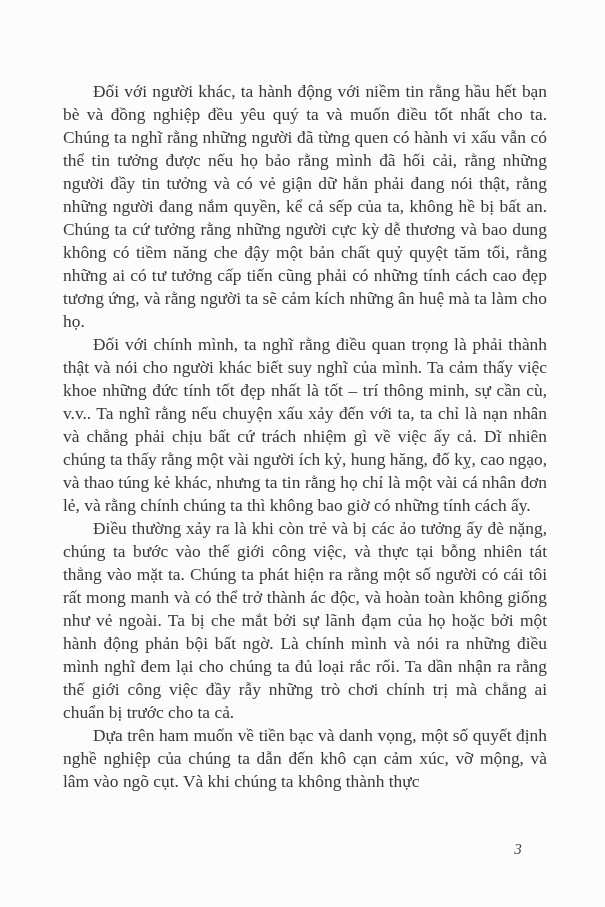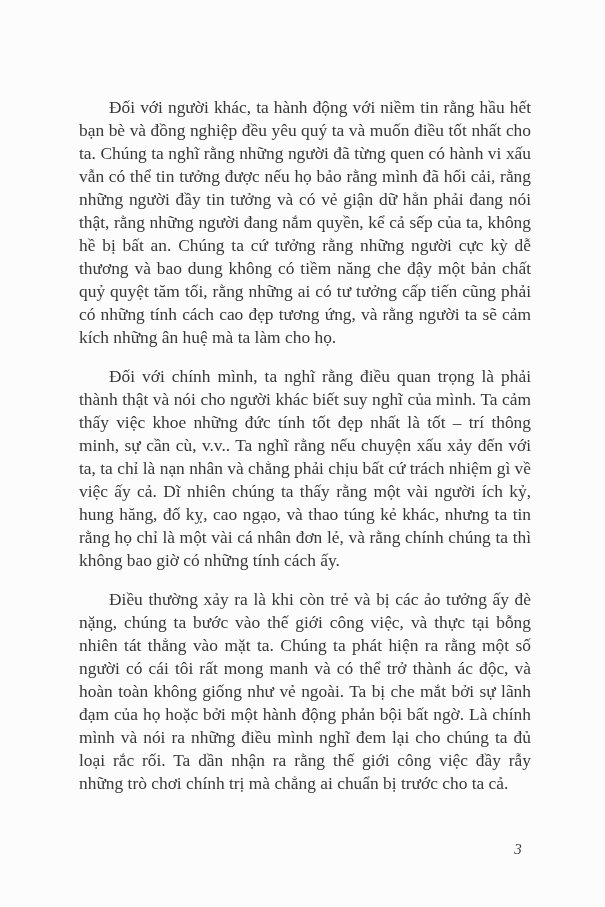--- a/index.html
+++ b/index.html
@@ -28,21 +28,21 @@
       width: 484px;
       font-size: 17.4px;
       line-height: 23px;
       text-align: justify;
       text-justify: inter-word;
       hyphens: none;
     }
 
     .text-block p {
       text-indent: 30px;
-      margin: 16px;
+      margin: 0;
     }
 
     .page-number {
       position: absolute;
       left: 508px;
       top: 841px;
       width: 20px;
       text-align: center;
       font-size: 15px;
       font-style: italic;
@@ -50,15 +50,16 @@
     }
   </style>
 </head>
 <body>
 
 <div class="page">
   <div class="text-block">
     <p>Đối với người khác, ta hành động với niềm tin rằng hầu hết bạn bè và đồng nghiệp đều yêu quý ta và muốn điều tốt nhất cho ta. Chúng ta nghĩ rằng những người đã từng quen có hành vi xấu vẫn có thể tin tưởng được nếu họ bảo rằng mình đã hối cải, rằng những người đầy tin tưởng và có vẻ giận dữ hẳn phải đang nói thật, rằng những người đang nắm quyền, kể cả sếp của ta, không hề bị bất an. Chúng ta cứ tưởng rằng những người cực kỳ dễ thương và bao dung không có tiềm năng che đậy một bản chất quỷ quyệt tăm tối, rằng những ai có tư tưởng cấp tiến cũng phải có những tính cách cao đẹp tương ứng, và rằng người ta sẽ cảm kích những ân huệ mà ta làm cho họ.</p>
     <p>Đối với chính mình, ta nghĩ rằng điều quan trọng là phải thành thật và nói cho người khác biết suy nghĩ của mình. Ta cảm thấy việc khoe những đức tính tốt đẹp nhất là tốt – trí thông minh, sự cần cù, v.v.. Ta nghĩ rằng nếu chuyện xấu xảy đến với ta, ta chỉ là nạn nhân và chẳng phải chịu bất cứ trách nhiệm gì về việc ấy cả. Dĩ nhiên chúng ta thấy rằng một vài người ích kỷ, hung hăng, đố kỵ, cao ngạo, và thao túng kẻ khác, nhưng ta tin rằng họ chỉ là một vài cá nhân đơn lẻ, và rằng chính chúng ta thì không bao giờ có những tính cách ấy.</p>
     <p>Điều thường xảy ra là khi còn trẻ và bị các ảo tưởng ấy đè nặng, chúng ta bước vào thế giới công việc, và thực tại bỗng nhiên tát thẳng vào mặt ta. Chúng ta phát hiện ra rằng một số người có cái tôi rất mong manh và có thể trở thành ác độc, và hoàn toàn không giống như vẻ ngoài. Ta bị che mắt bởi sự lãnh đạm của họ hoặc bởi một hành động phản bội bất ngờ. Là chính mình và nói ra những điều mình nghĩ đem lại cho chúng ta đủ loại rắc rối. Ta dần nhận ra rằng thế giới công việc đầy rẫy những trò chơi chính trị mà chẳng ai chuẩn bị trước cho ta cả.</p>
+    <p>Dựa trên ham muốn về tiền bạc và danh vọng, một số quyết định nghề nghiệp của chúng ta dẫn đến khô cạn cảm xúc, vỡ mộng, và lâm vào ngõ cụt. Và khi chúng ta không thành thực</p>
   </div>
   <div class="page-number">3</div>
 </div>
 
 </body></html>

